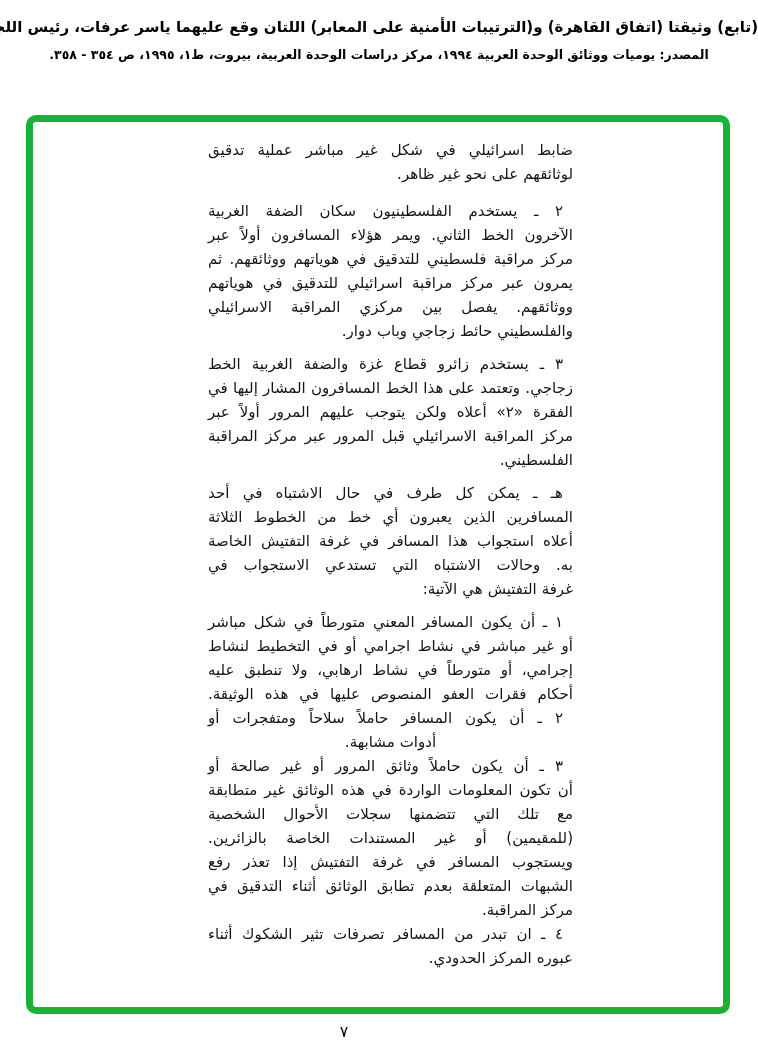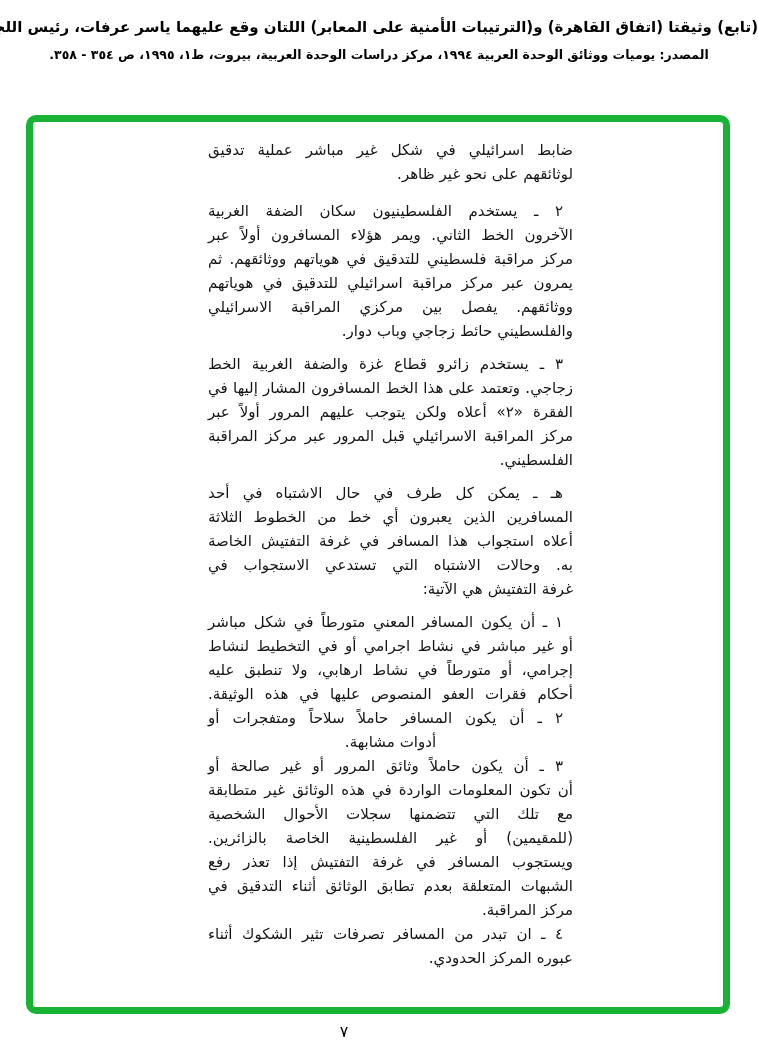--- a/index.html
+++ b/index.html
@@ -366,21 +366,21 @@
           <span>التي</span>
           <span>تتضمنها</span>
           <span>سجلات</span>
           <span>الأحوال</span>
           <span>الشخصية</span>
         </div>
         <div class="line justify">
           <span>(للمقيمين)</span>
           <span>أو</span>
           <span>غير</span>
-          <span>الفلسطينية</span>
+          <span>المستندات</span>
           <span>الخاصة</span>
           <span>بالزائرين.</span>
         </div>
         <div class="line justify">
           <span>ويستجوب</span>
           <span>المسافر</span>
           <span>في</span>
           <span>غرفة</span>
           <span>التفتيش</span>
           <span>إذا</span>

